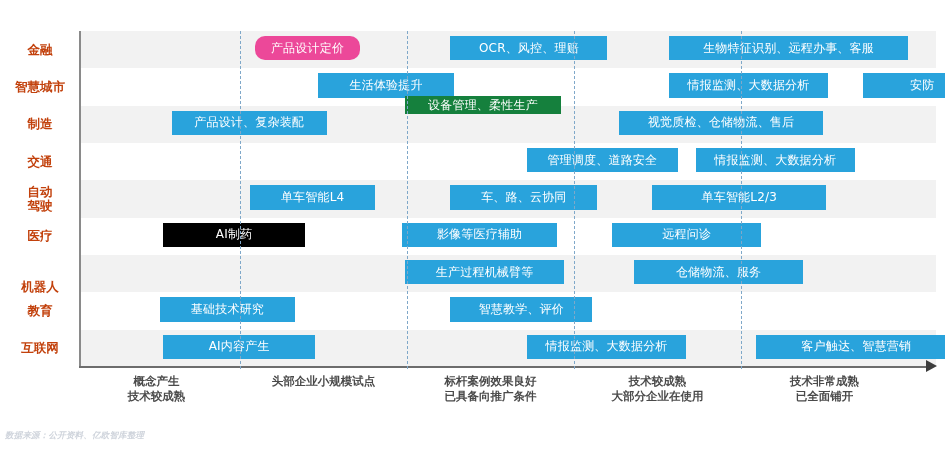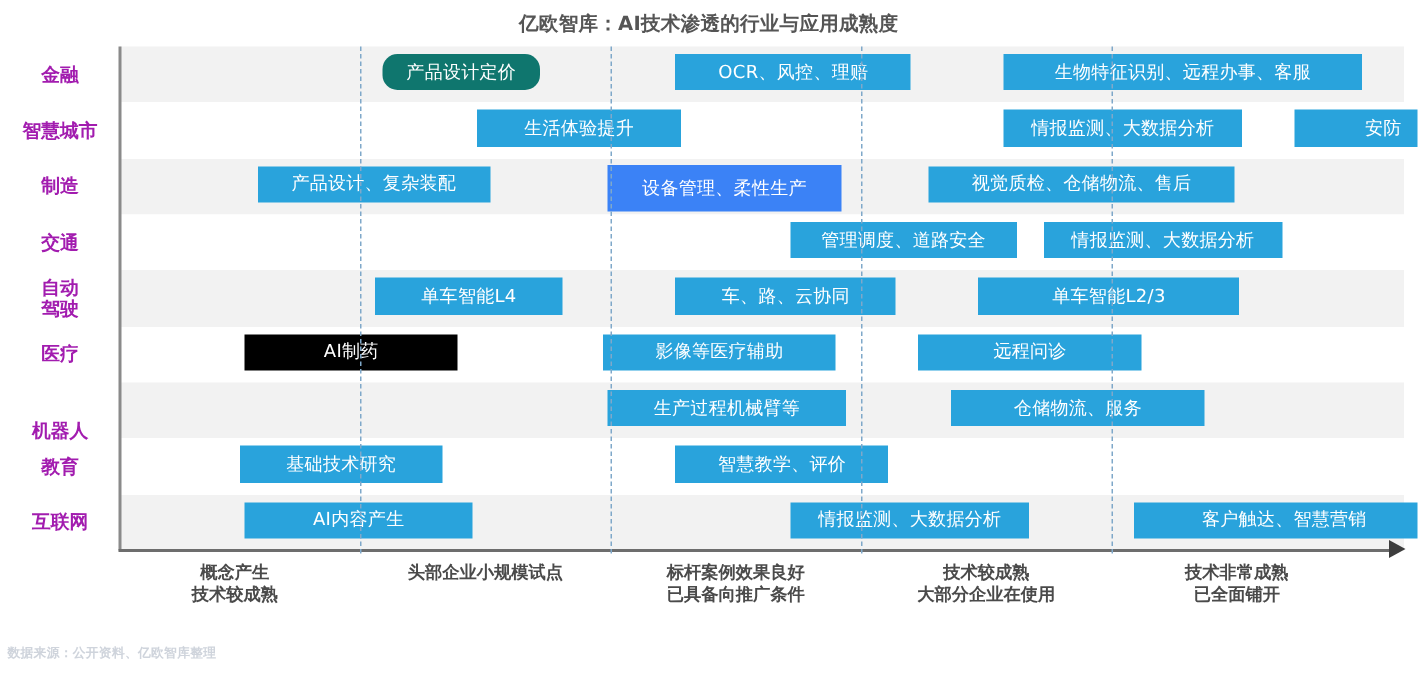--- a/index.html
+++ b/index.html
@@ -80,21 +80,21 @@
     height: 338px;
     border-left: 1.4px dashed #7fa8c9;
   }
   .y-label {
     position: absolute;
     right: 0;
     width: 72px;
     text-align: center;
     font-size: 12.5px;
     font-weight: bold;
-    color: #a21caf;
+    color: #c2410c;
     line-height: 14px;
   }
   .y-labels-wrap {
     position: absolute;
     left: 0;
     top: 31px;
     width: 76px;
     height: 336px;
   }
   .bar {
@@ -117,31 +117,31 @@
     font-size: 11.5px;
     font-weight: bold;
     color: #4a4a4a;
     line-height: 15px;
   }
   .source-note {
     position: absolute;
     left: 5px;
     top: 430px;
     font-size: 8.5px;
+    font-style: italic;
     font-weight: bold;
     color: #cfd4dc;
     letter-spacing: 0.2px;
   }
 </style>
 </head>
 <body>
 
 <div id="chart-root">
 
-  <div class="chart-title">亿欧智库：AI技术渗透的行业与应用成熟度</div>
 
   <div class="y-labels-wrap" id="y-labels">
       <div class="y-label" style="top: 11.6667px;">
         <div>金融</div>
       </div>
       <div class="y-label" style="top: 49px;">
         <div>智慧城市</div>
       </div>
       <div class="y-label" style="top: 86.3333px;">
         <div>制造</div>
@@ -162,30 +162,30 @@
       <div class="y-label" style="top: 273px;">
         <div>教育</div>
       </div>
       <div class="y-label" style="top: 310.333px;">
         <div>互联网</div>
       </div>
     </div>
 
   <div class="plot" id="plot-area">
       <div class="row-band shaded" style="top: 0px; height: 37.3333px;"></div>
-      <div class="bar" style="left: 175.03px; width: 105px; top: 5px; height: 24.3333px; background: #0f766e; border-radius: 10px;">产品设计定价</div>
+      <div class="bar" style="left: 175.03px; width: 105px; top: 5px; height: 24.3333px; background: #ec4899; border-radius: 10px;">产品设计定价</div>
       <div class="bar" style="left: 589.19px; width: 238.81px; top: 5px; height: 24.3333px; background: rgb(41, 163, 220);">生物特征识别、远程办事、客服</div>
       <div class="bar" style="left: 370.42px; width: 156.98px; top: 5px; height: 24.3333px; background: rgb(41, 163, 220);">OCR、风控、理赔</div>
       <div class="row-band plain" style="top: 37.3333px; height: 37.3333px;"></div>
       <div class="bar" style="left: 238.49px; width: 135.27px; top: 42.3333px; height: 24.3333px; background: rgb(41, 163, 220);">生活体验提升</div>
       <div class="bar" style="left: 589.19px; width: 158.65px; top: 42.3333px; height: 24.3333px; background: rgb(41, 163, 220);">情报监测、大数据分析</div>
       <div class="bar" style="left: 782.91px; width: 118.57px; top: 42.3333px; height: 24.3333px; background: rgb(41, 163, 220);">安防</div>
       <div class="row-band shaded" style="top: 74.6667px; height: 37.3333px;"></div>
       <div class="bar" style="left: 91.53px; width: 155.31px; top: 79.6667px; height: 24.3333px; background: rgb(41, 163, 220);">产品设计、复杂装配</div>
-      <div class="bar" style="left: 325.33px; width: 155.31px; top: 79px; height: 31px; background: #3b82f6;">设备管理、柔性生产</div>
+      <div class="bar" style="left: 325.33px; width: 155.31px; top: 65px; height: 18px; background: #15803d;">设备管理、柔性生产</div>
       <div class="bar" style="left: 539.09px; width: 204px; top: 79.6667px; height: 24.3333px; background: rgb(41, 163, 220);">视觉质检、仓储物流、售后</div>
       <div class="row-band plain" style="top: 112px; height: 37.3333px;"></div>
       <div class="bar" style="left: 447.24px; width: 150.3px; top: 117px; height: 24.3333px; background: rgb(41, 163, 220);">管理调度、道路安全</div>
       <div class="bar" style="left: 615.91px; width: 158.65px; top: 117px; height: 24.3333px; background: rgb(41, 163, 220);">情报监测、大数据分析</div>
       <div class="row-band shaded" style="top: 149.333px; height: 37.3333px;"></div>
       <div class="bar" style="left: 170.02px; width: 125.25px; top: 154.333px; height: 24.3333px; background: rgb(41, 163, 220);">单车智能L4</div>
       <div class="bar" style="left: 370.42px; width: 146.96px; top: 154.333px; height: 24.3333px; background: rgb(41, 163, 220);">车、路、云协同</div>
       <div class="bar" style="left: 572.49px; width: 173.68px; top: 154.333px; height: 24.3333px; background: rgb(41, 163, 220);">单车智能L2/3</div>
       <div class="row-band plain" style="top: 186.667px; height: 37.3333px;"></div>
       <div class="bar" style="left: 83.18px; width: 141.95px; top: 191.667px; height: 24.3333px; background: #000000;">AI制药</div>

